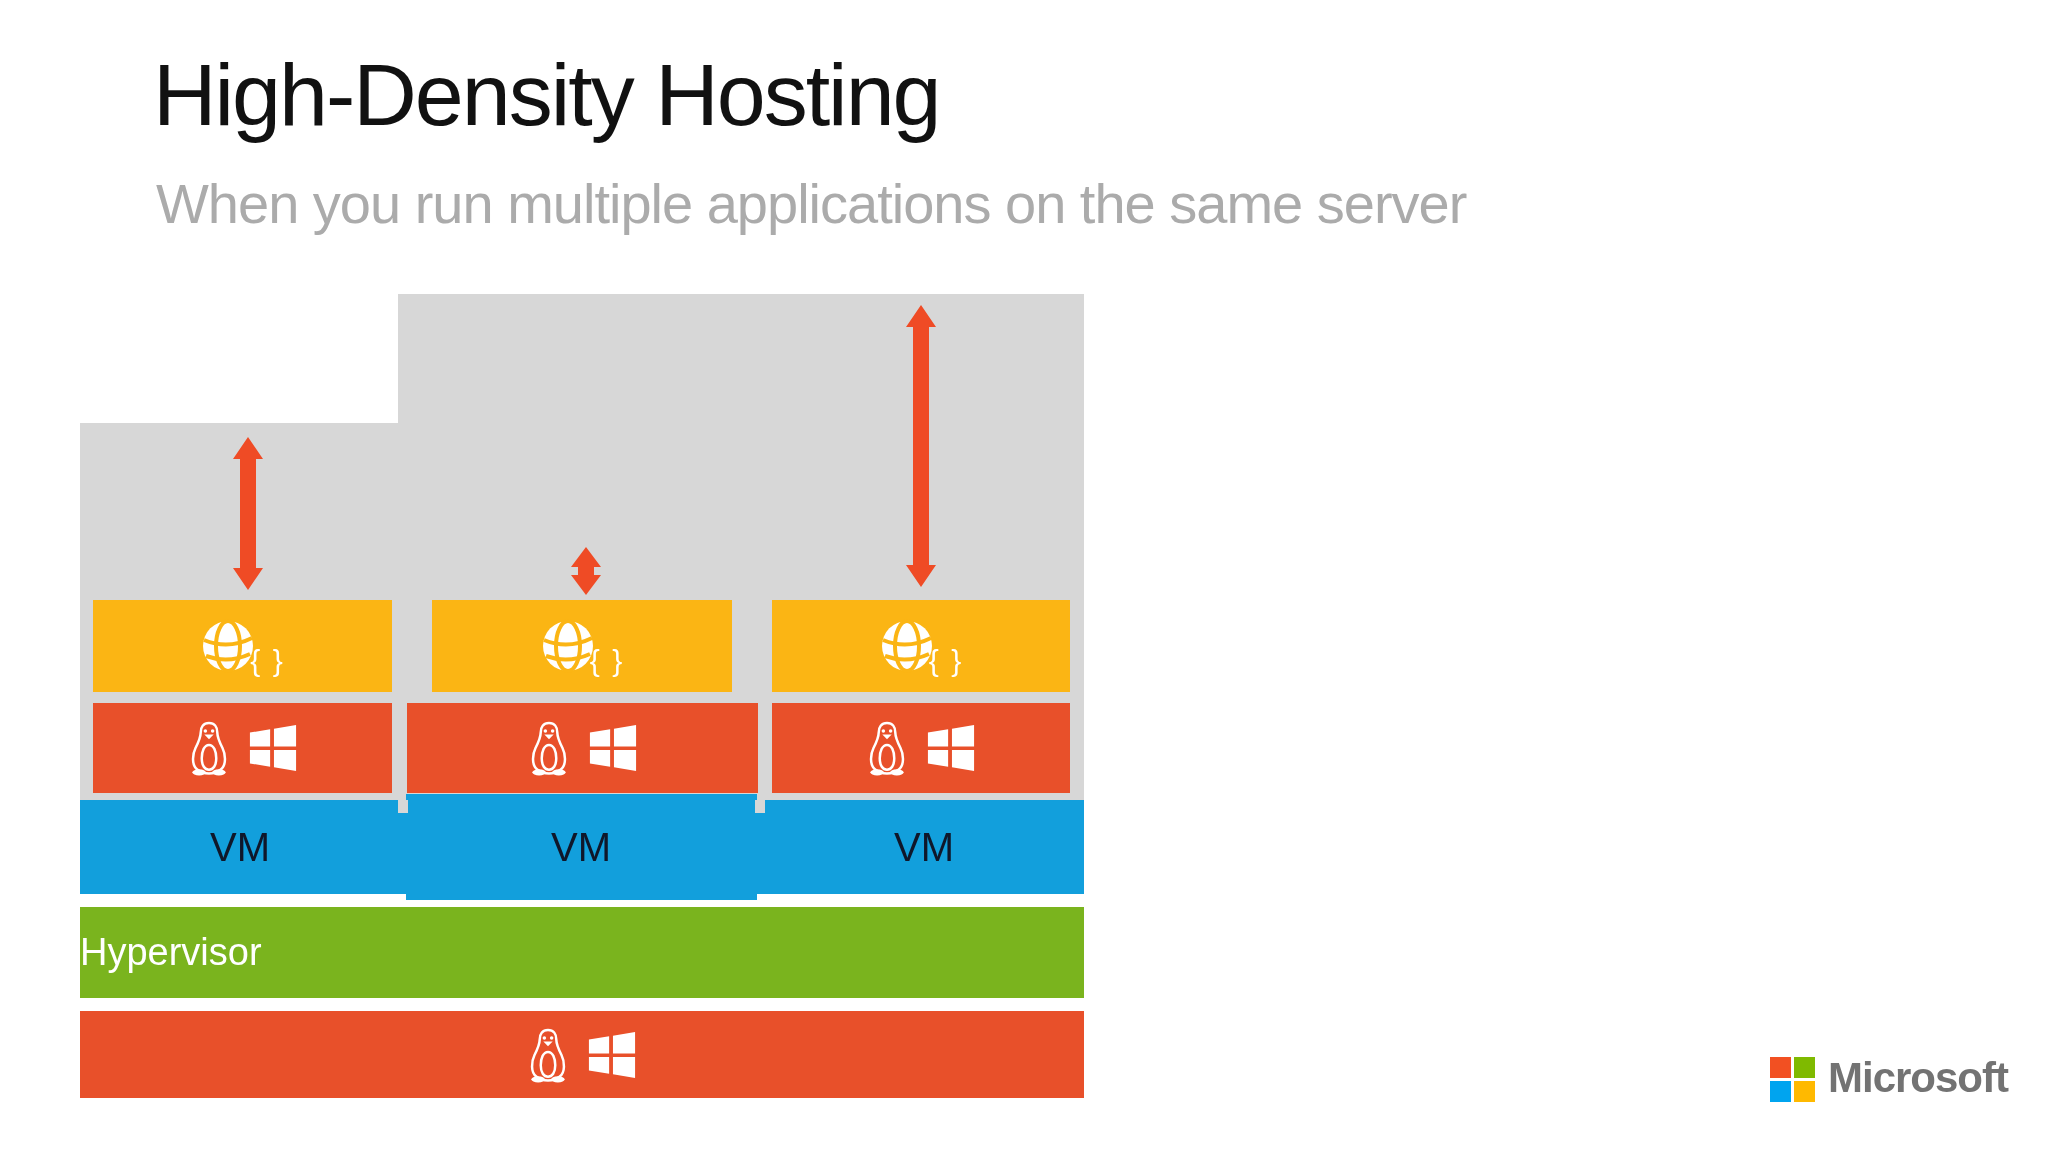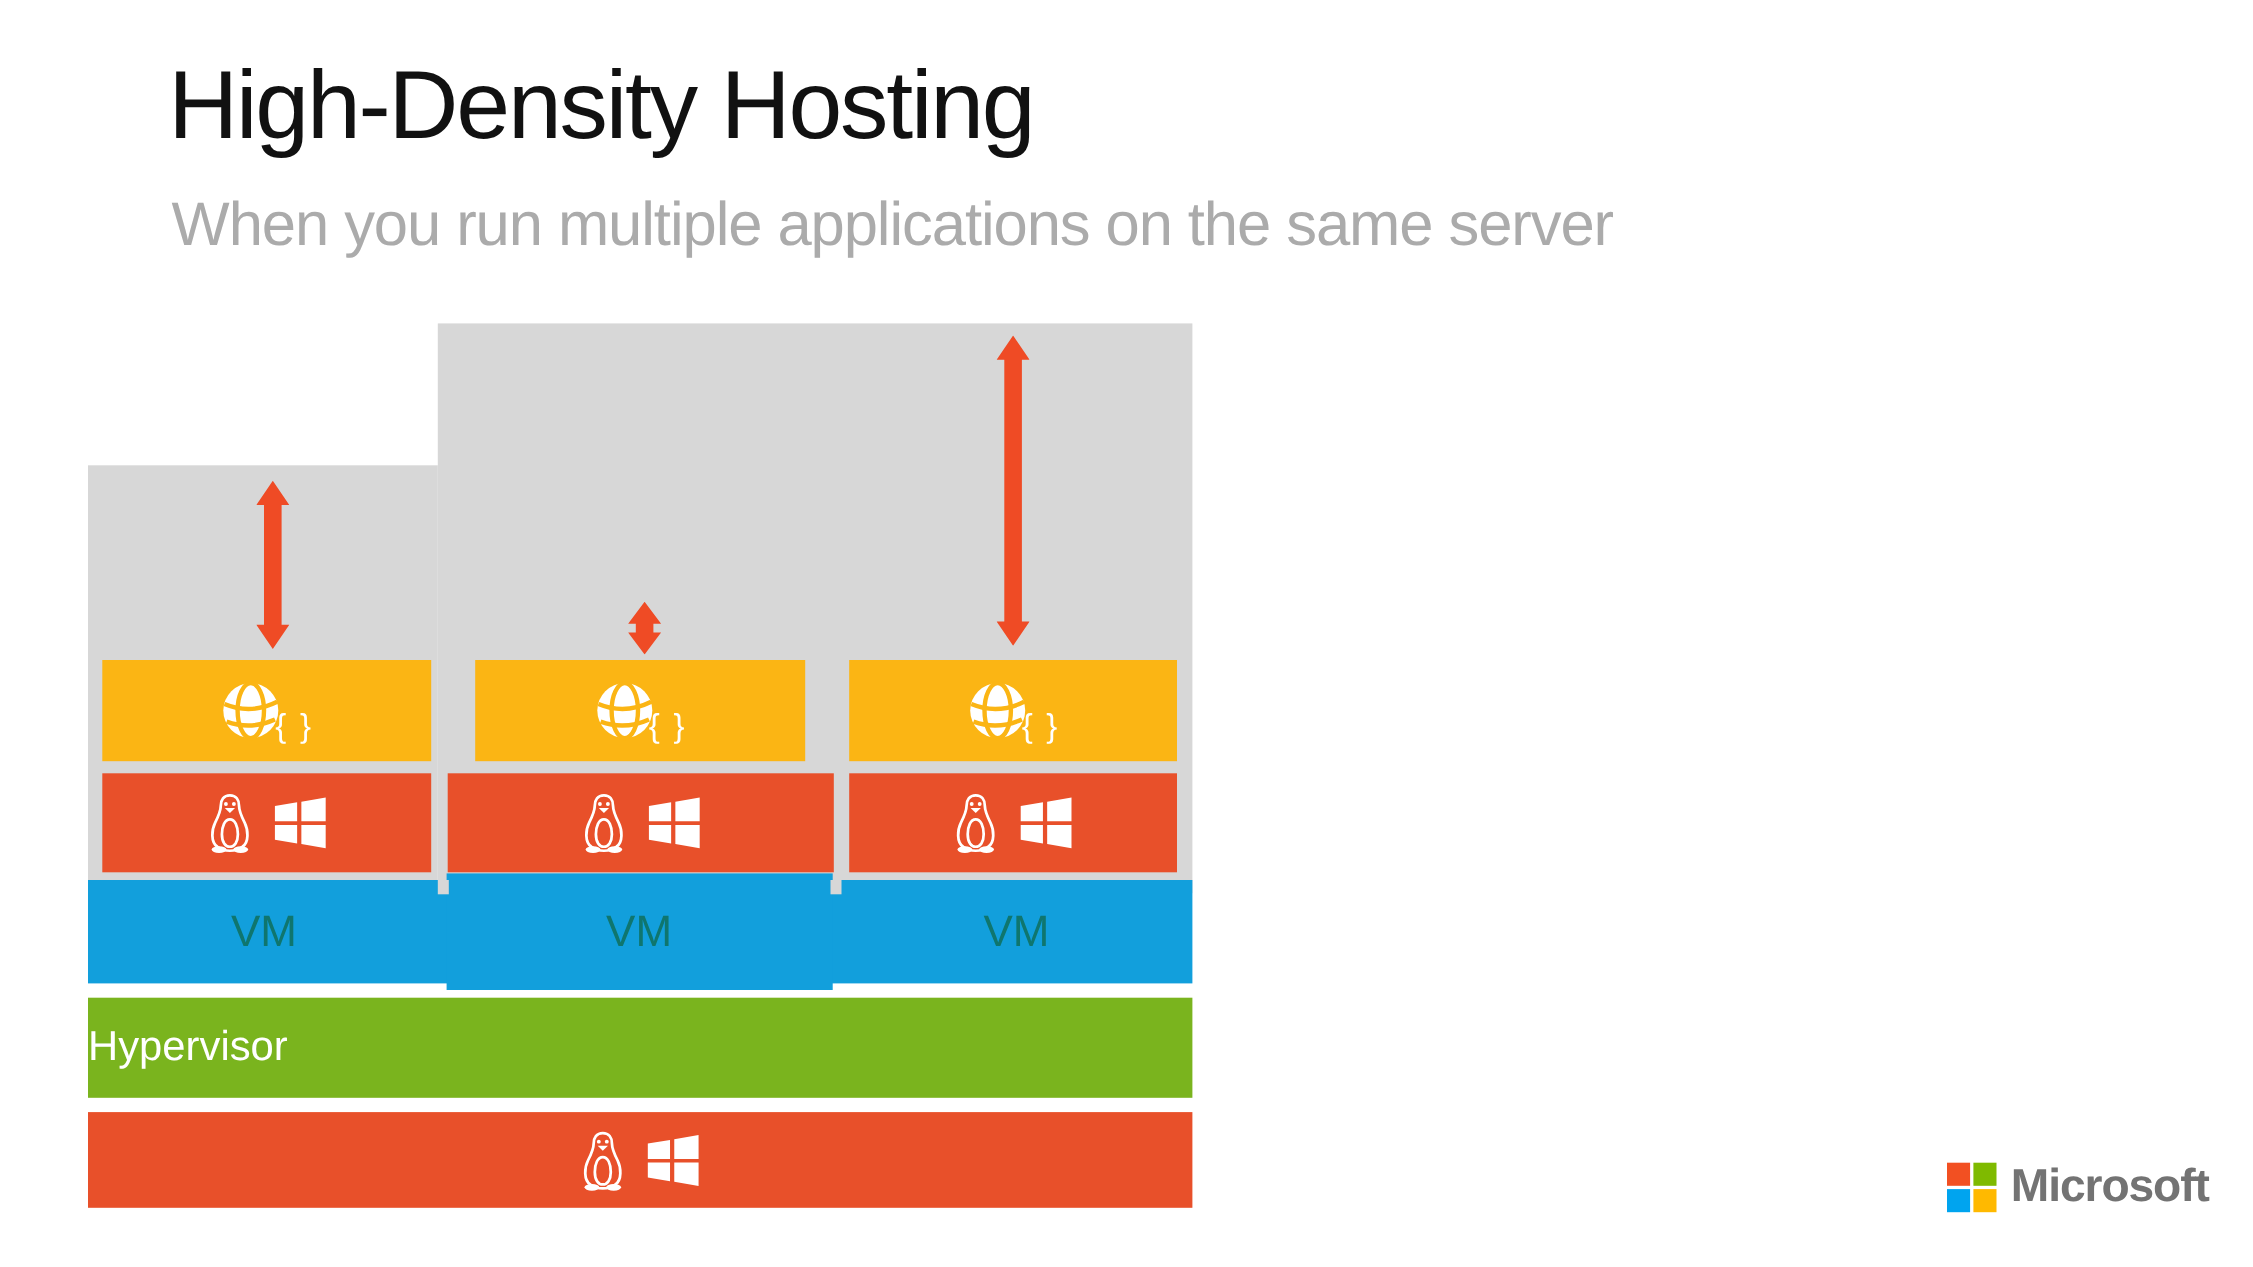--- a/index.html
+++ b/index.html
@@ -53,21 +53,21 @@
   .os-3{left:772px;width:298px;}
 
   
   .vm-bar{left:80px;top:800px;width:1004px;height:94px;background:var(--blue,#129fdc);}
   .vm-mid{left:406px;top:794px;width:351px;height:106px;background:var(--blue,#129fdc);}
   .vm-notch{top:800px;width:10px;height:13px;background:var(--bg_gray,#d7d7d7);}
   .notch-a{left:398px;}
   .notch-b{left:755px;}
   .vm-label{
     top:800px;height:94px;width:200px;display:flex;align-items:center;justify-content:center;
-    color:#0f766e;font-size:40px;font-weight:400;
+    color:#0f172a;font-size:40px;font-weight:400;
   }
   .vm-l1{left:140px;} .vm-l2{left:481px;} .vm-l3{left:824px;}
 
   
   .hyper-bar{left:80px;top:907px;width:1004px;height:91px;background:var(--green,#7ab41e);
     display:flex;align-items:center;}
   .hyper-label{color:#fff;font-size:38px;font-weight:400;}
 
   
   .host-bar{left:80px;top:1011px;width:1004px;height:87px;background:var(--orange,#e8502a);

